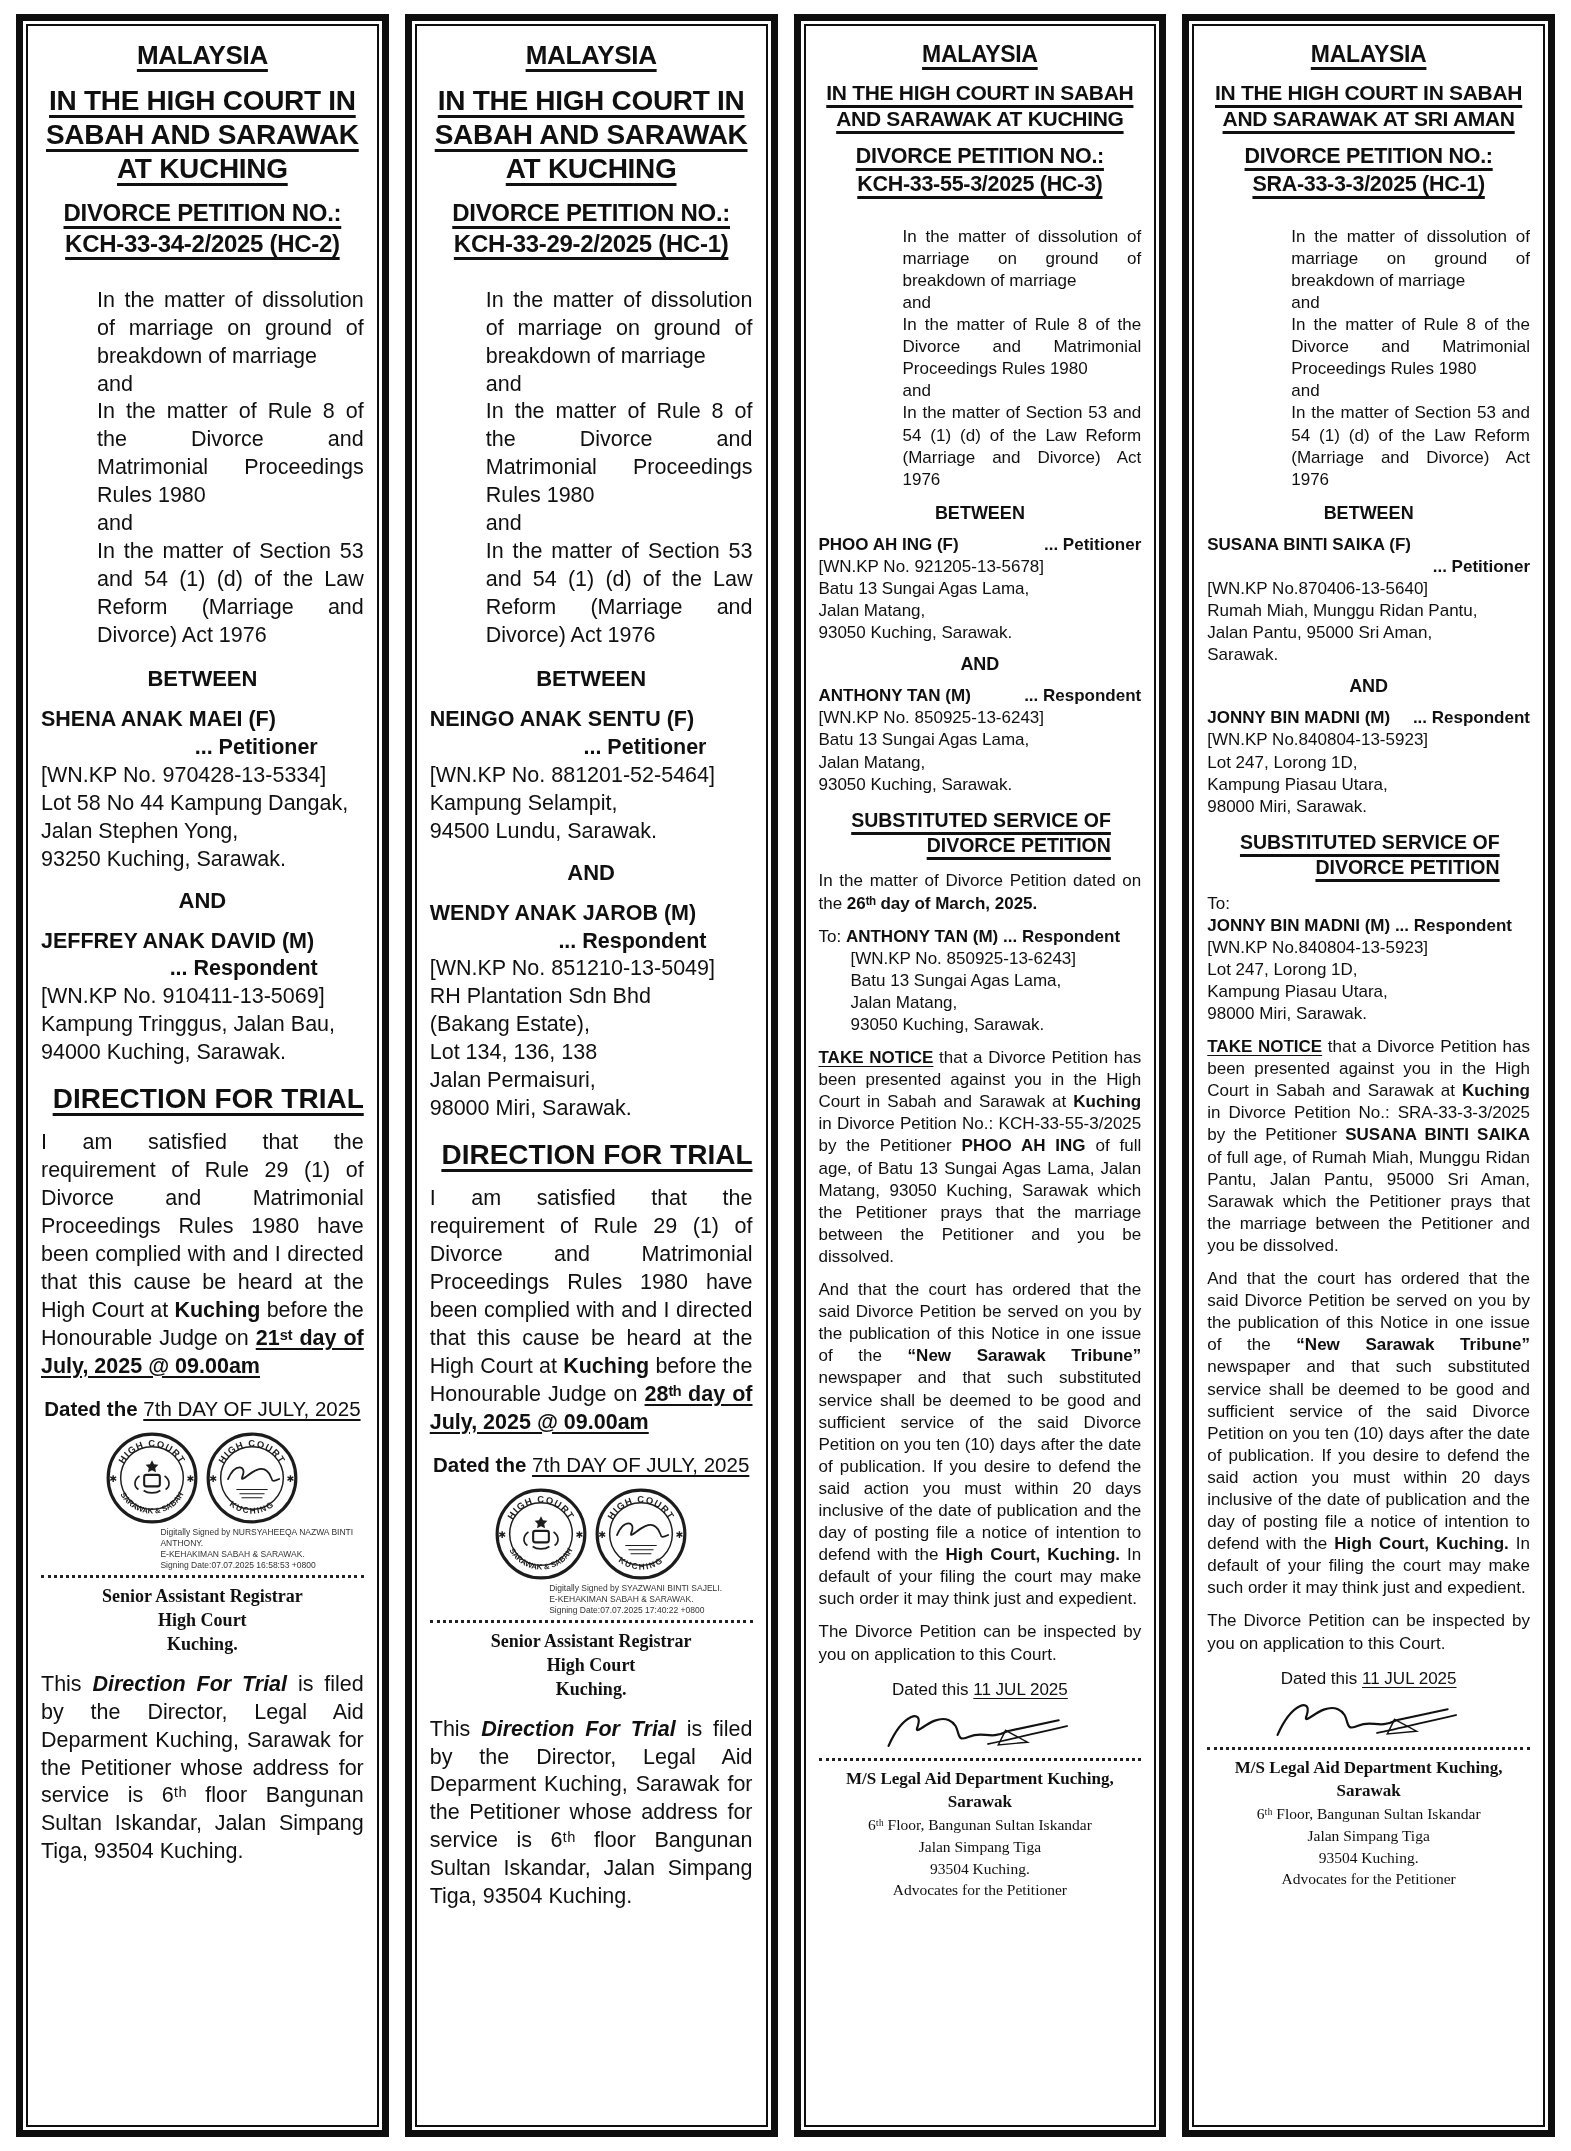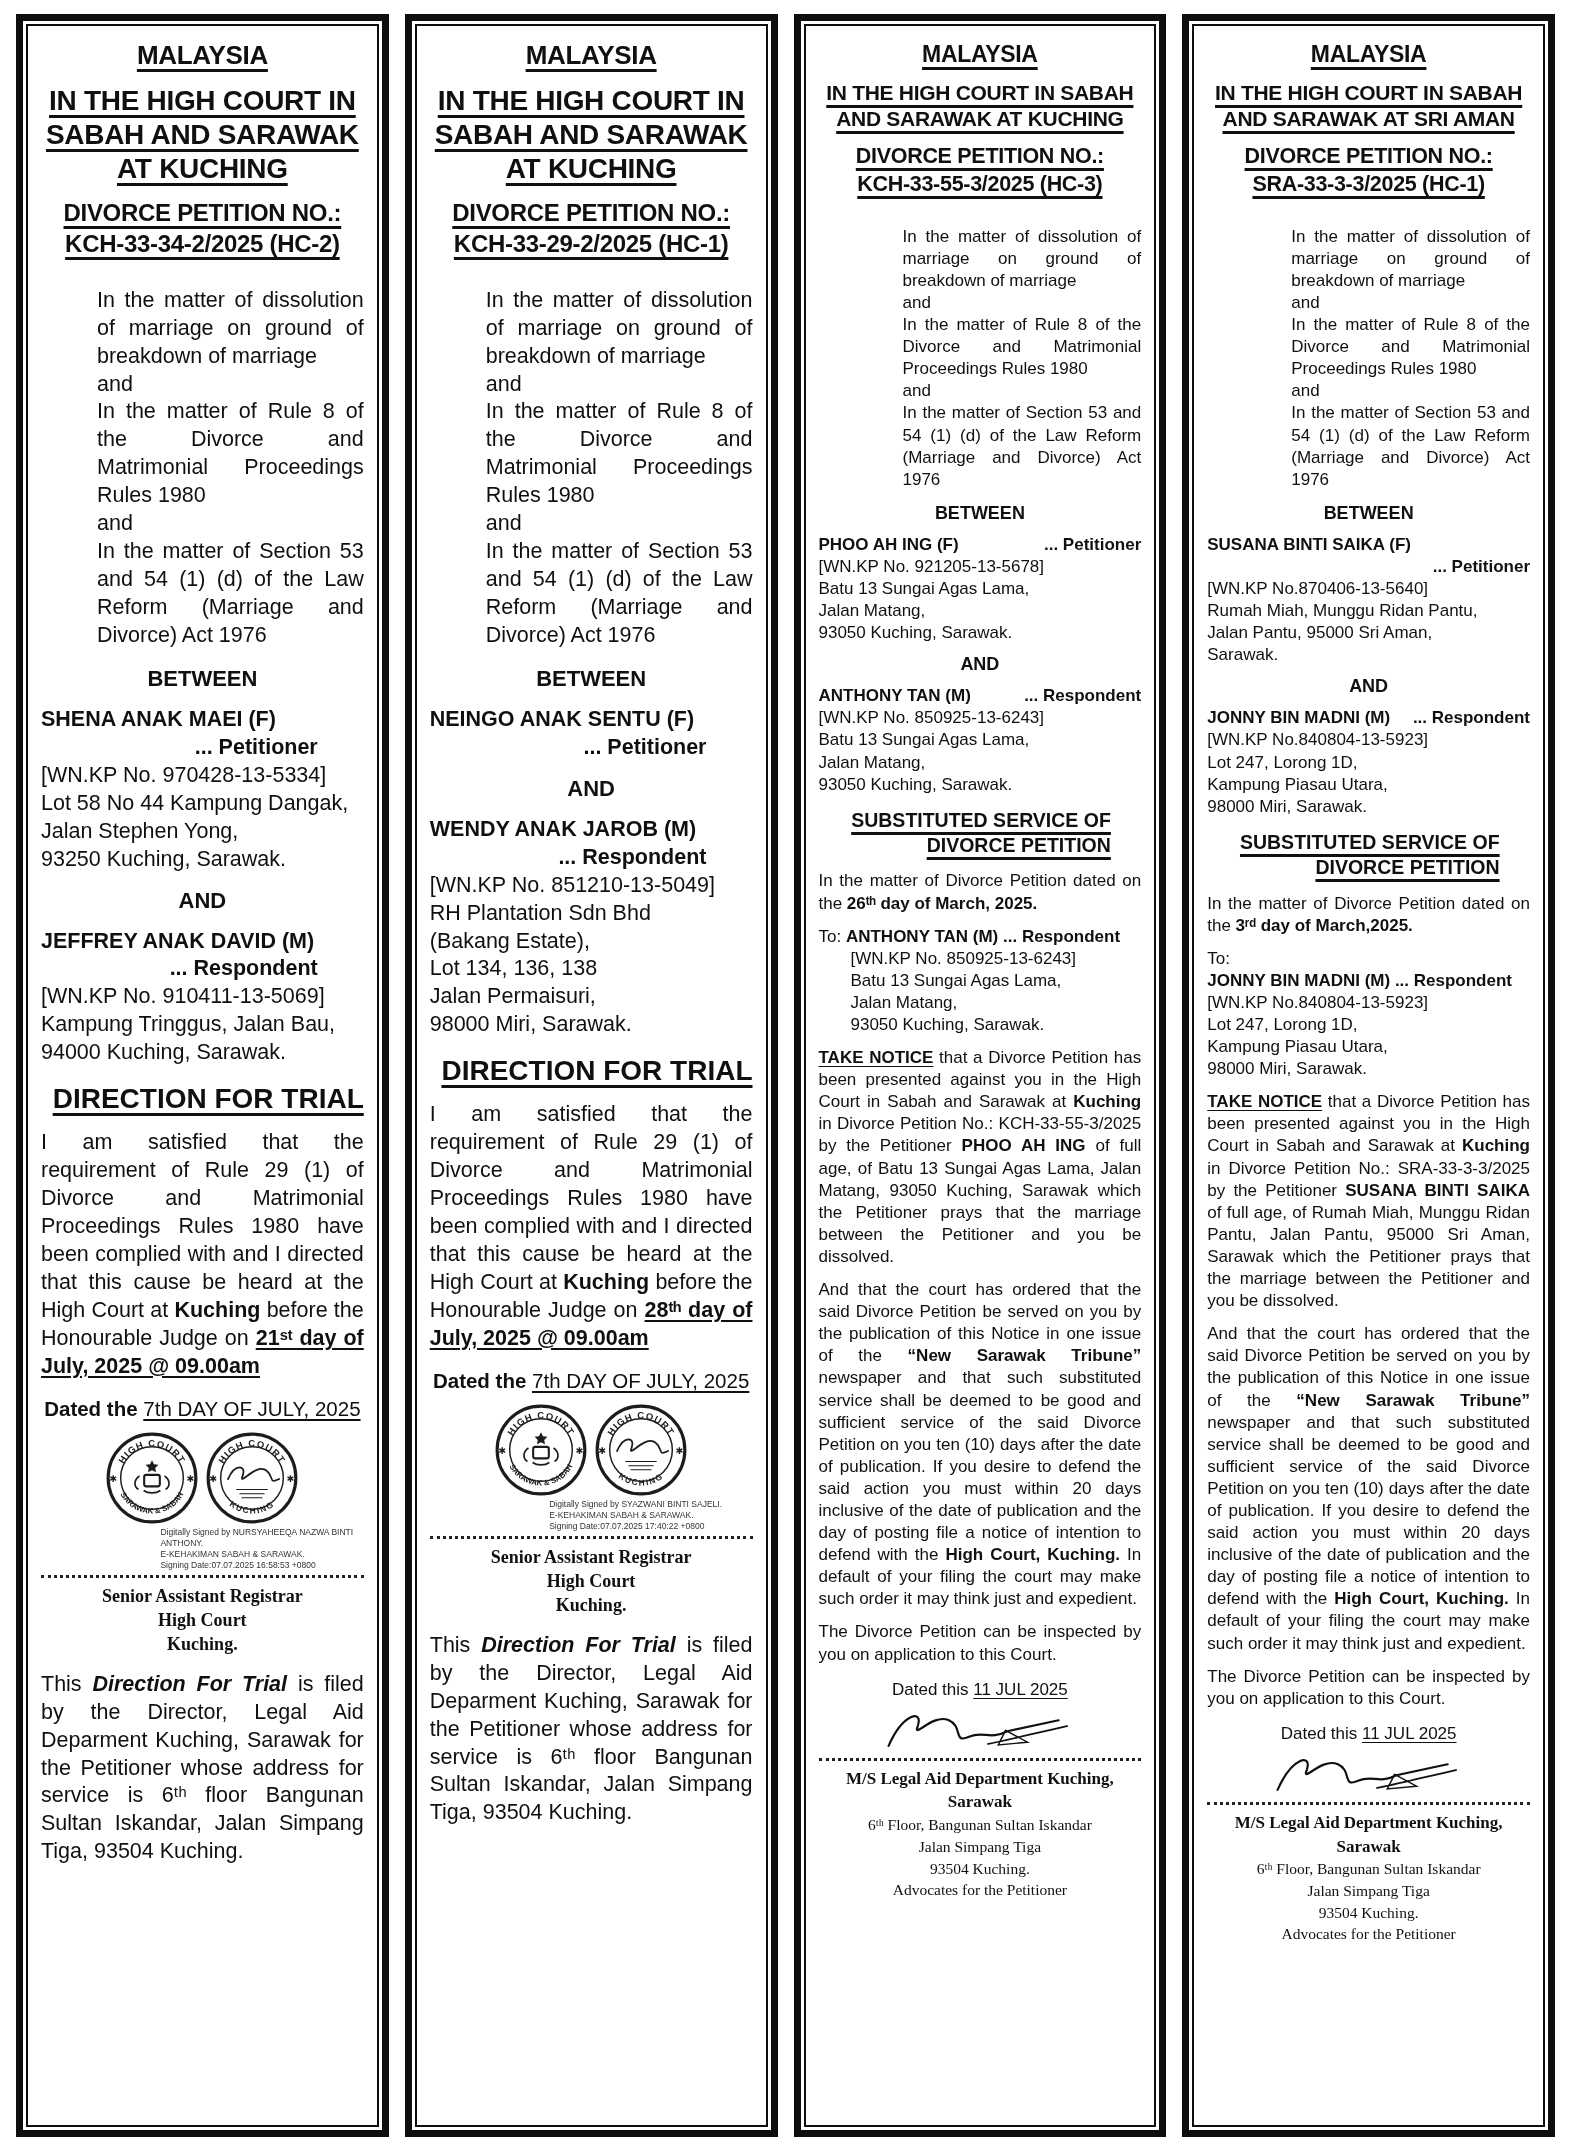--- a/index.html
+++ b/index.html
@@ -174,20 +174,25 @@
           <div>In the matter of dissolution of marriage on ground of breakdown of marriage</div>
           <div>and</div>
           <div>In the matter of Rule 8 of the Divorce and Matrimonial Proceedings Rules 1980</div>
           <div>and</div>
           <div>In the matter of Section 53 and 54 (1) (d) of the Law Reform (Marriage and Divorce) Act 1976</div>
         </div>
       <div class="mid">BETWEEN</div>
       <div class="party">
         <div class="pname">NEINGO ANAK SENTU (F)</div>
         <div class="prole">... Petitioner</div>
+        <div>
+            <div>[WN.KP No. 881201-52-5464]</div>
+            <div>Kampung Selampit,</div>
+            <div>94500 Lundu, Sarawak.</div>
+          </div>
       </div>
       <div class="mid">AND</div>
       <div class="party">
         <div class="pname">WENDY ANAK JAROB (M)</div>
         <div class="prole">... Respondent</div>
         <div>
             <div>[WN.KP No. 851210-13-5049]</div>
             <div>RH Plantation Sdn Bhd</div>
             <div>(Bakang Estate),</div>
             <div>Lot 134, 136, 138</div>
@@ -325,21 +330,20 @@
           <span>... Respondent</span>
         </div>
         <div>
             <div>[WN.KP No.840804-13-5923]</div>
             <div>Lot 247, Lorong 1D,</div>
             <div>Kampung Piasau Utara,</div>
             <div>98000 Miri, Sarawak.</div>
           </div>
       </div>
       <div class="sect sub">SUBSTITUTED SERVICE OF DIVORCE PETITION</div>
-      <p class="body j"><span>In the matter of Divorce Petition dated on the </span><span class="fb">3ʳᵈ day of March,2025.</span></p>
       <div class="toblk stack">
         <div>
           <span class="tolabel">To:</span>
           <span class="toname">JONNY BIN MADNI (M) ... Respondent</span>
         </div>
         <div class="tolines">
             <div>[WN.KP No.840804-13-5923]</div>
             <div>Lot 247, Lorong 1D,</div>
             <div>Kampung Piasau Utara,</div>
             <div>98000 Miri, Sarawak.</div>

